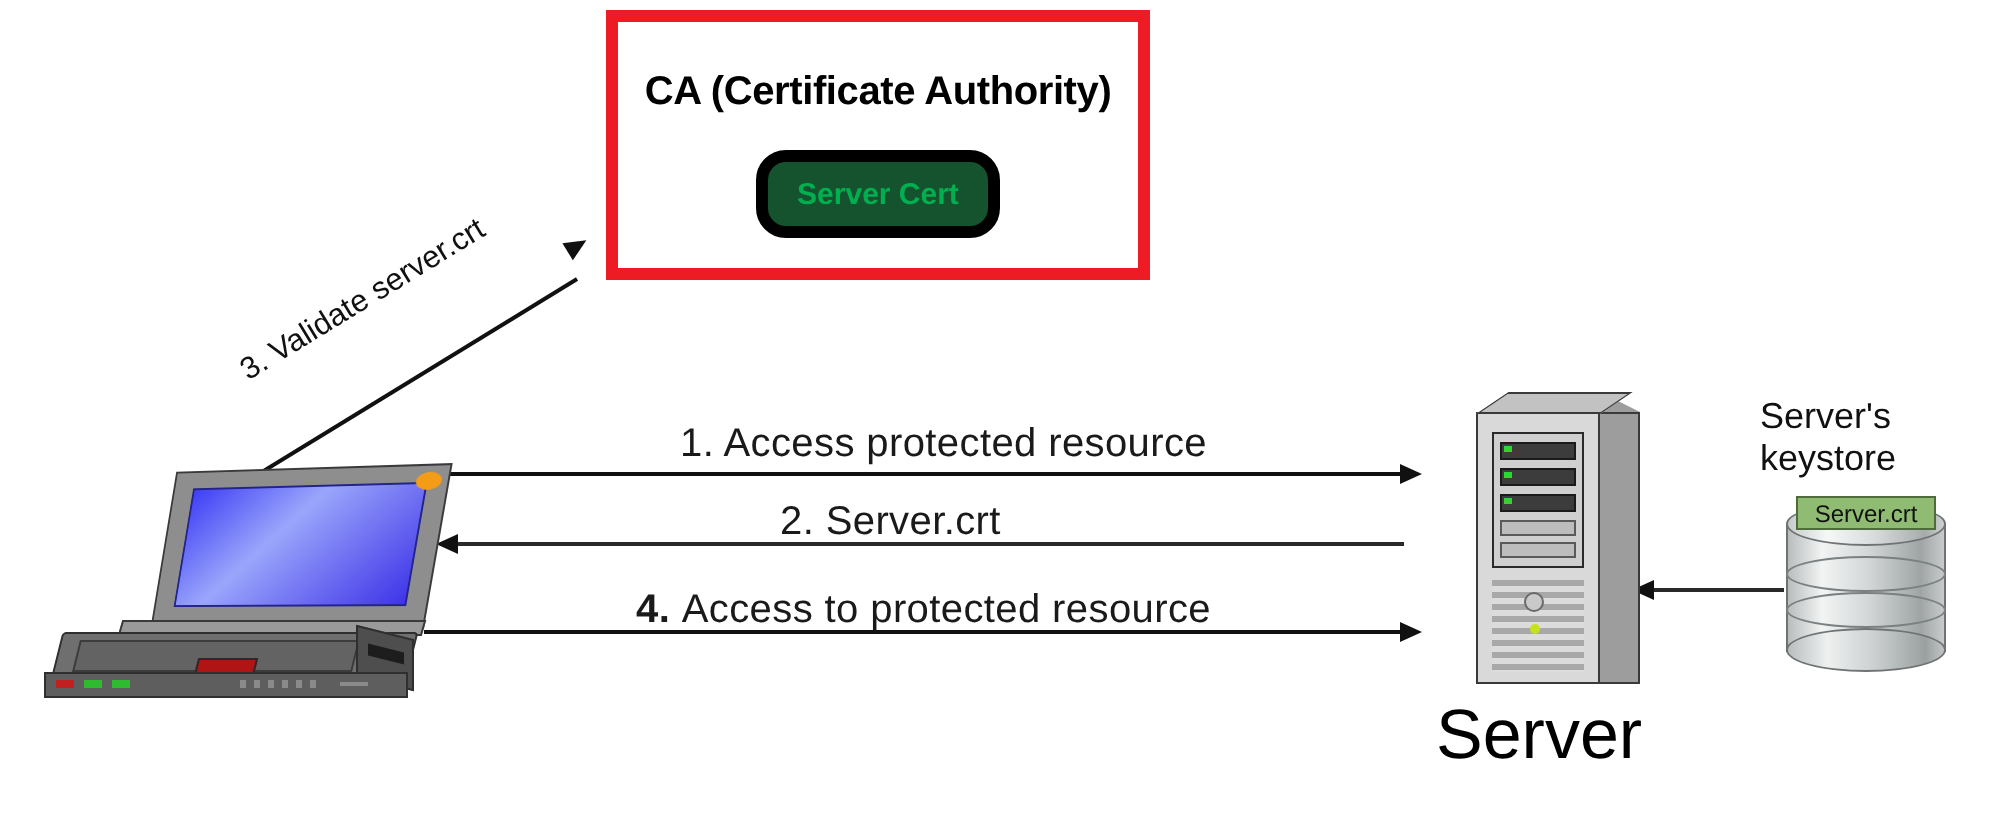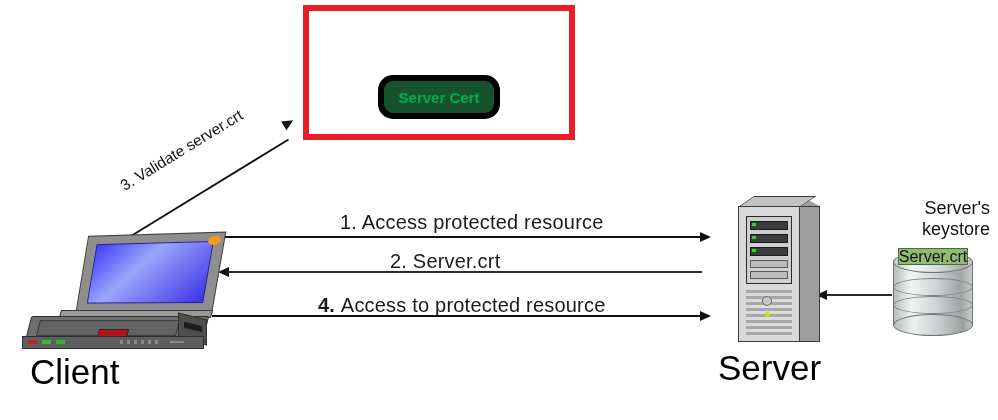--- a/index.html
+++ b/index.html
@@ -357,29 +357,29 @@
     width: 70px; height: 17px;
     background: #8FBC72;
     border: 1.5px solid #4e6b3c;
     box-sizing: border-box;
     display: flex;
     align-items: center;
     justify-content: center;
     z-index: 5;
   }
   #keystore-badge .badge-text {
-    font-size: 16px;
+    font-size: 12px;
     color: #111111;
     white-space: nowrap;
   }
   #keystore-title {
     position: absolute;
     left: 880px; top: 198px;
     width: 110px;
-    text-align: right;
+    text-align: left;
     font-size: 18px;
     color: #111111;
     line-height: 1.15;
   }
 
   
   .device-label {
     position: absolute;
     font-size: 35px;
     color: #000000;
@@ -388,20 +388,21 @@
   }
   #client-label { left: 30px; top: 352px; }
   #server-label { left: 718px; top: 348px; }
 </style>
 </head>
 <body>
 
 <div id="canvas">
 
   <div id="ca-box" class="abs">
+    <div id="ca-title">CA (Certificate Authority)</div>
     <div id="server-cert-chip">
       <span class="chip-label">Server Cert</span>
     </div>
   </div>
 
   <div id="validate-arrow-line" class="abs"></div>
   <div id="validate-arrowhead" class="arrowhead-right"></div>
   <div id="validate-label" class="abs">3. Validate server.crt</div>
 
   <div class="abs flow-line" style="left:212px; top:236px; width:494px;"></div>
@@ -432,21 +433,20 @@
     <div id="touchpad"></div>
     <div id="base-side"></div>
     <div id="side-slot"></div>
     <div id="base-front"></div>
     <div id="led-red" class="led"></div>
     <div id="led-g1" class="led"></div>
     <div id="led-g2" class="led"></div>
     <div id="base-dots"></div>
     <div id="base-dash"></div>
   </div>
-  <div id="client-label" class="device-label">Client</div>
 
   <div id="server-tower" class="abs">
     <div id="tower-side"></div>
     <div id="tower-side-body"></div>
     <div id="tower-front"></div>
     <div id="tower-top"></div>
     <div id="bay-panel">
       <div class="bay" style="top:4px;"></div>
       <div class="bay-led" style="top:6px;"></div>
       <div class="bay" style="top:17px;"></div>

